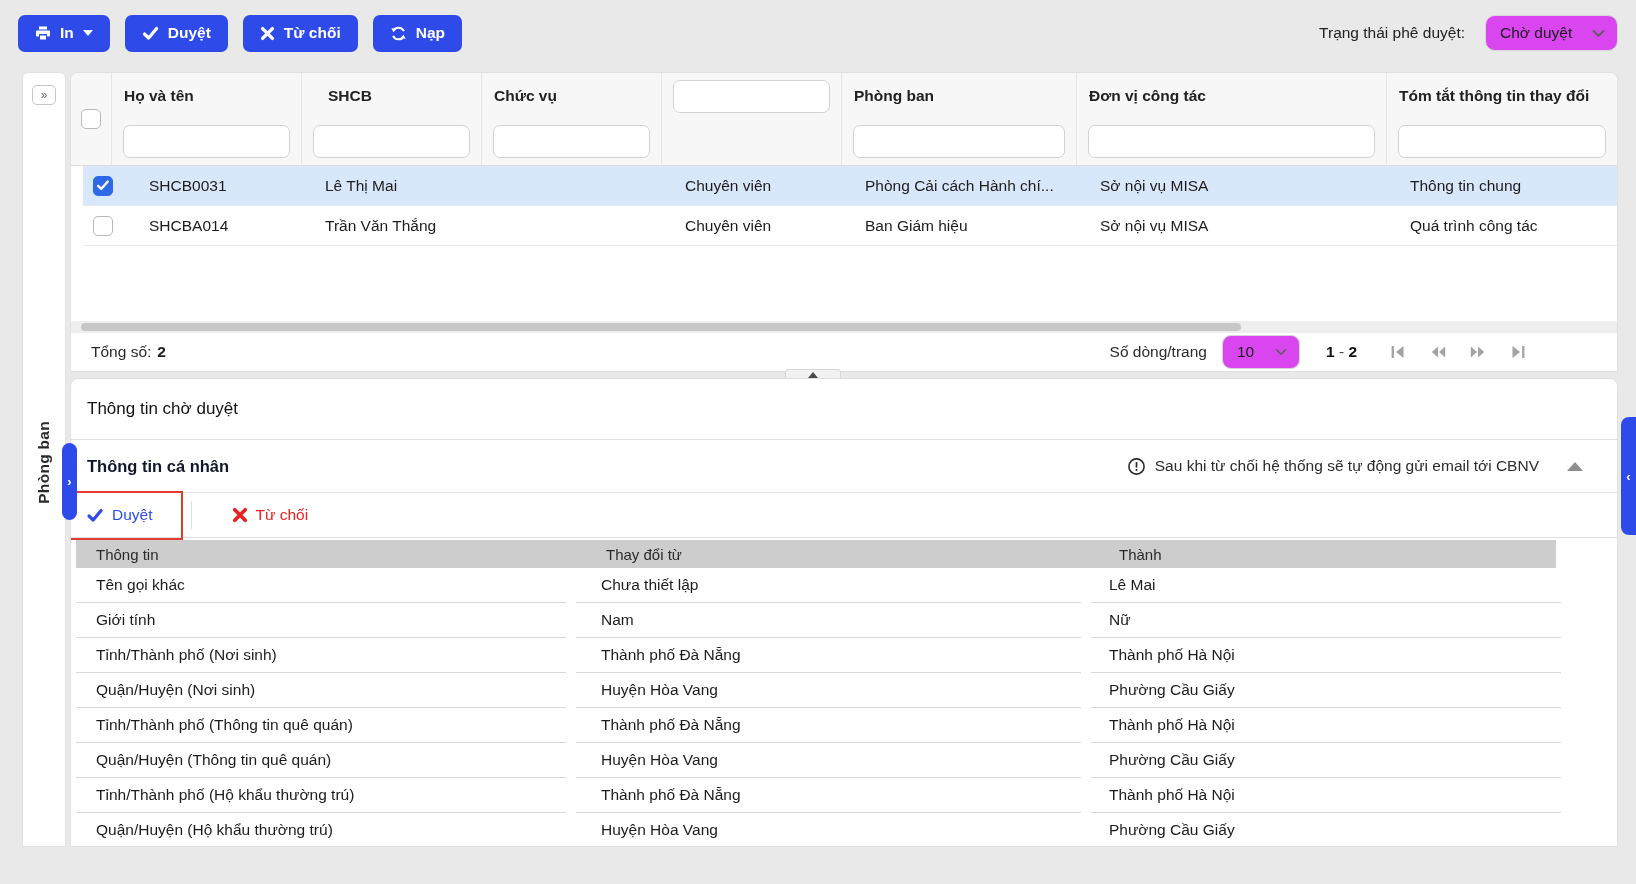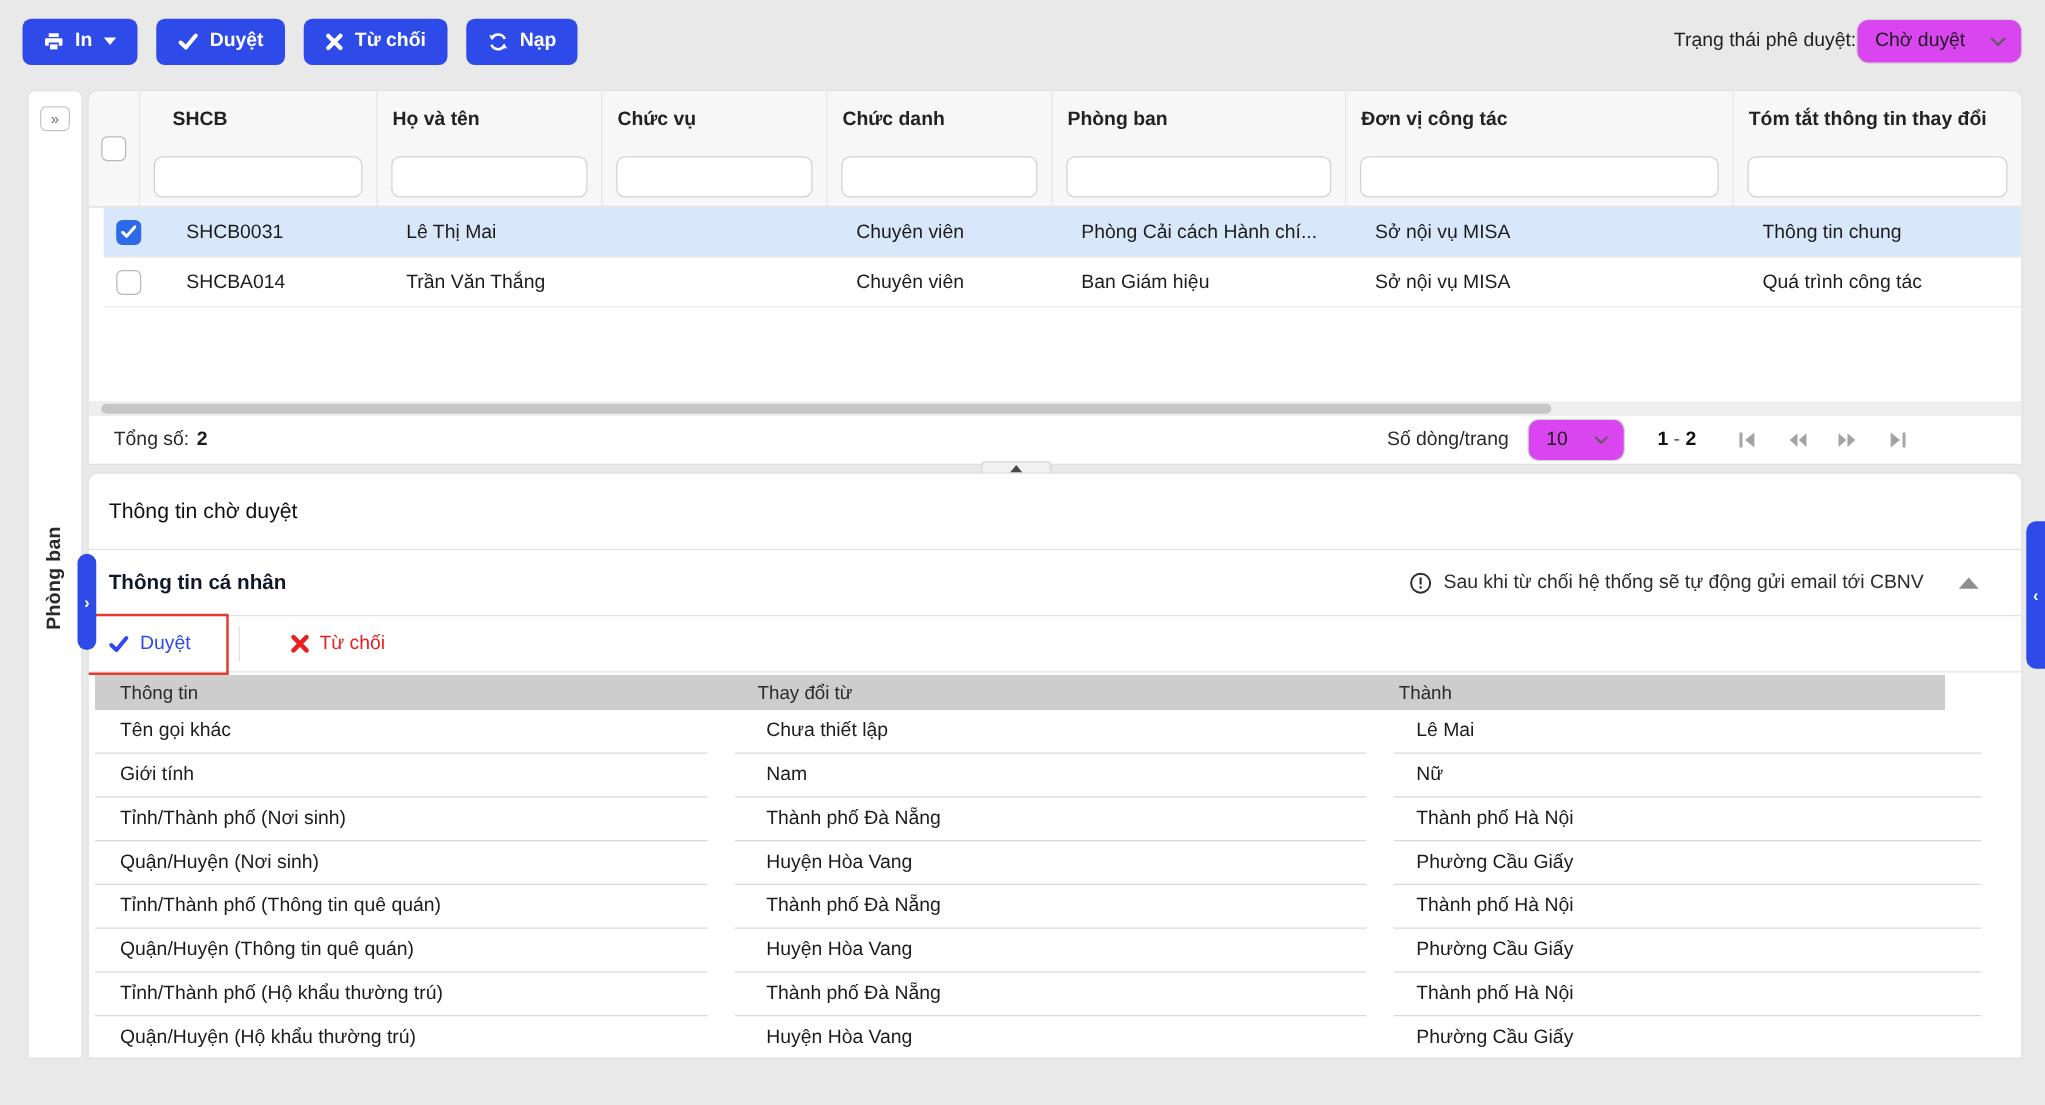--- a/index.html
+++ b/index.html
@@ -12,21 +12,21 @@
   
   .toolbar { position:absolute; top:0; left:0; right:0; height:66px;
     display:flex; align-items:center; padding:0 18px; }
   .btn { height:37px; border:none; border-radius:7px; background:#2e4be9; color:#fff;
     display:inline-flex; align-items:center; gap:9px; padding:0 17px;
     font-size:15.5px; font-weight:600; margin-right:15px; cursor:pointer;
     font-family:inherit; }
   .caret-down { width:0; height:0; border-left:5px solid transparent;
     border-right:5px solid transparent; border-top:6px solid #fff; }
   .tb-spacer { flex:1; }
-  .status-label { font-size:15.5px; color:#222; margin-right:0; }
+  .status-label { font-size:15.5px; color:#222; margin-right:20px; }
   .select-box { height:36px; background:#d946ef; border:1px solid #d6d6d6; border-radius:10px;
     display:inline-flex; align-items:center; justify-content:space-between;
     padding:0 12px 0 14px; cursor:pointer; }
   .status-select { width:133px; }
   
   .sidebar { position:absolute; left:22px; top:72px; width:44px; height:775px;
     background:#fff; border:1px solid #e2e2e2; border-radius:6px 6px 0 0; }
   .expand-btn { width:24px; height:20px; margin:12px auto 0 auto; border:1px solid #c6c6c6;
     border-radius:5px; color:#6f6f6f; font-size:12px; line-height:17px; text-align:center;
     cursor:pointer; background:#fff; display:block; }
@@ -105,21 +105,21 @@
     font-size:15.5px; cursor:pointer; }
   .v-sep { width:1px; height:28px; background:#e0e0e0; margin:0 40px 0 38px; }
   .red-box { position:absolute; left:-4px; top:-2px; width:116px; height:49px;
     border:2px solid #e23b30; pointer-events:none; z-index:5; }
   
   .ct { margin:2px 0 0 5px; }
   .ct-header { width:1480px; height:28px; background:#cdcdcd; display:grid;
     grid-template-columns:490px 505px 470px; column-gap:15px; align-items:center;
     font-size:15px; color:#2b2b2b; }
   .ct-header span { white-space:nowrap; overflow:hidden; }
-  .ct-row { display:grid; grid-template-columns:490px 505px 470px; column-gap:22px; height:35px;text-align:center; }
+  .ct-row { display:grid; grid-template-columns:490px 505px 470px; column-gap:10px; height:35px;text-align:center; }
   .ct-cell { display:flex; align-items:center; border-bottom:1px solid #d9d9d9;
     white-space:nowrap; overflow:hidden; font-size:15.5px; color:#1c1c1c; }
   .c1 { padding-left:20px; }
   .c2 { padding-left:25px; }
   .c3 { padding-left:18px; }
   .ct-header .c1 { padding-left:20px; } .ct-header .c2 { padding-left:25px; } .ct-header .c3 { padding-left:18px; }
   svg { display:block; }
 </style>
 </head>
 <body>
@@ -187,40 +187,39 @@
 
 <div class="main">
 
   <div class="grid-panel">
     <div class="ghead">
       <div class="gcol">
         <span class="checkbox">
           
         </span>
       </div>
+      <div class="gcol">
+        <div class="hlabel">Họ và tên</div>
+        <div class="hfilter">
+            <input style="">
+          </div>
+      </div>
       <div class="gcol col-shcb">
         <div class="hlabel">SHCB</div>
         <div class="hfilter">
             <input style="">
           </div>
       </div>
       <div class="gcol">
-        <div class="hlabel">Họ và tên</div>
-        <div class="hfilter">
-            <input style="">
-          </div>
-      </div>
-      <div class="gcol">
         <div class="hlabel">Chức vụ</div>
         <div class="hfilter">
             <input style="">
           </div>
       </div>
       <div class="gcol">
-        <div class="hlabel">Chức danh</div>
         <div class="hfilter">
             <input style="">
           </div>
       </div>
       <div class="gcol">
         <div class="hlabel">Phòng ban</div>
         <div class="hfilter">
             <input style="">
           </div>
       </div>

